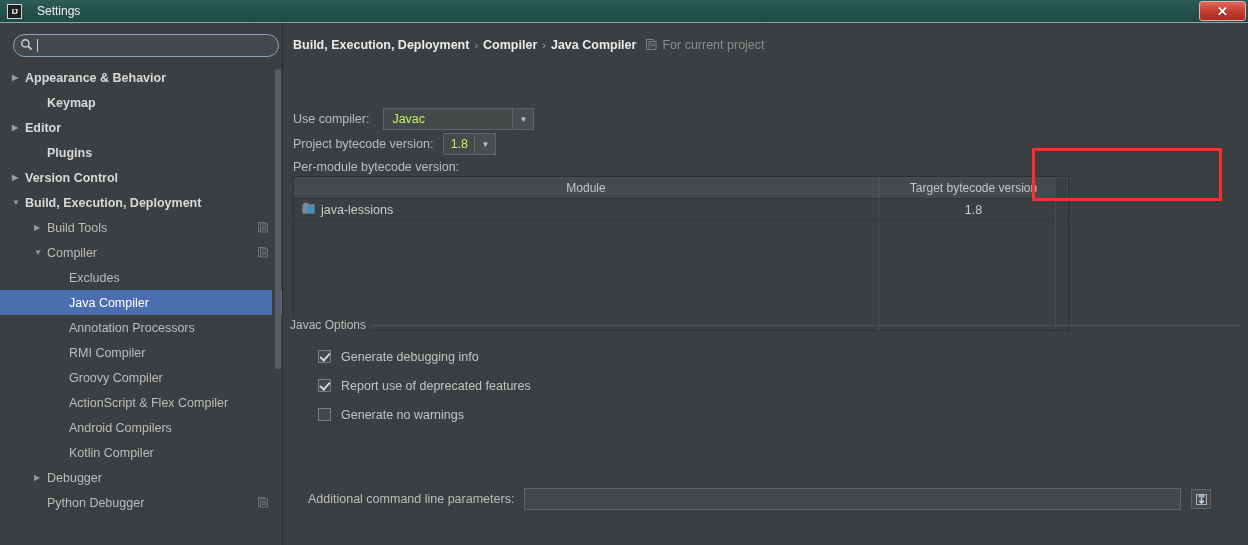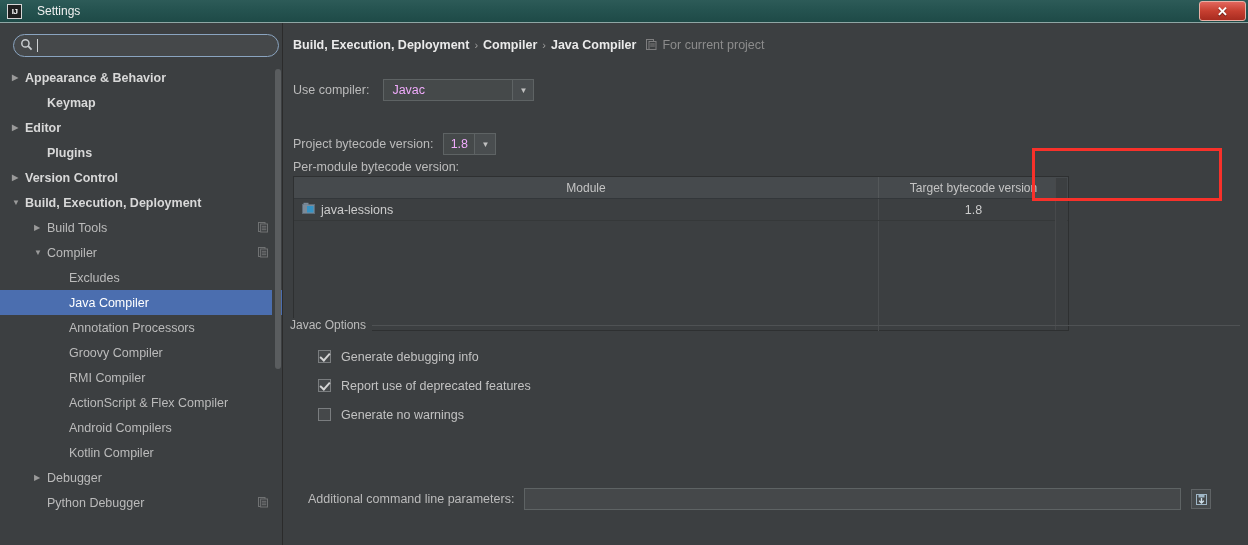--- a/index.html
+++ b/index.html
@@ -148,36 +148,36 @@
   .bc-item { color: #eaeaea; font-weight: bold; }
   .bc-sep { color: #9d9d9d; margin: 0 5px; font-weight: normal; font-size: 11px; }
   .bc-scope-icon { margin-left: 10px; margin-right: 5px; opacity: .7; display:flex; }
   .bc-scope-text { color: #8c8c8c; font-weight: normal; }
 
   .lbl {
     color: #bbbbbb;
     font-size: 12.5px;
     white-space: nowrap;
   }
-  .row-usecompiler { position: absolute; left: 9px; top: 56px; display:flex; align-items:center; }
+  .row-usecompiler { position: absolute; left: 9px; top: 85px; display:flex; align-items:center; }
   .row-projver    { position: absolute; left: 9px; top: 110px; display:flex; align-items:center; }
   .row-permodule  { position: absolute; left: 9px; top: 137px; }
 
   .combo {
     display: inline-flex;
     height: 22px;
     background: #45494a;
     border: 1px solid #5e6364;
     box-sizing: border-box;
     align-items: stretch;
   }
   .combo .val {
     display: flex; align-items: center;
     padding: 0 8px;
-    color: #f0abfc;
+    color: #bef264;
     font-size: 12.5px;
   }
   .combo .arrow-btn {
     width: 20px;
     border-left: 1px solid #5e6364;
     background: #494d4f;
     display: flex; align-items: center; justify-content: center;
     color: #c0c0c0;
     font-size: 8px;
   }
@@ -389,25 +389,25 @@
         <div class="tree-row selected" style="padding-left: 56px;">
           <span class="arrow"></span>
           <span class="tree-label">Java Compiler</span>
         </div>
         <div class="tree-row" style="padding-left: 56px;">
           <span class="arrow"></span>
           <span class="tree-label">Annotation Processors</span>
         </div>
         <div class="tree-row" style="padding-left: 56px;">
           <span class="arrow"></span>
+          <span class="tree-label">RMI Compiler</span>
+        </div>
+        <div class="tree-row" style="padding-left: 56px;">
+          <span class="arrow"></span>
           <span class="tree-label">Groovy Compiler</span>
-        </div>
-        <div class="tree-row" style="padding-left: 56px;">
-          <span class="arrow"></span>
-          <span class="tree-label">RMI Compiler</span>
         </div>
         <div class="tree-row" style="padding-left: 56px;">
           <span class="arrow"></span>
           <span class="tree-label">ActionScript &amp; Flex Compiler</span>
         </div>
         <div class="tree-row" style="padding-left: 56px;">
           <span class="arrow"></span>
           <span class="tree-label">Android Compilers</span>
         </div>
         <div class="tree-row" style="padding-left: 56px;">

